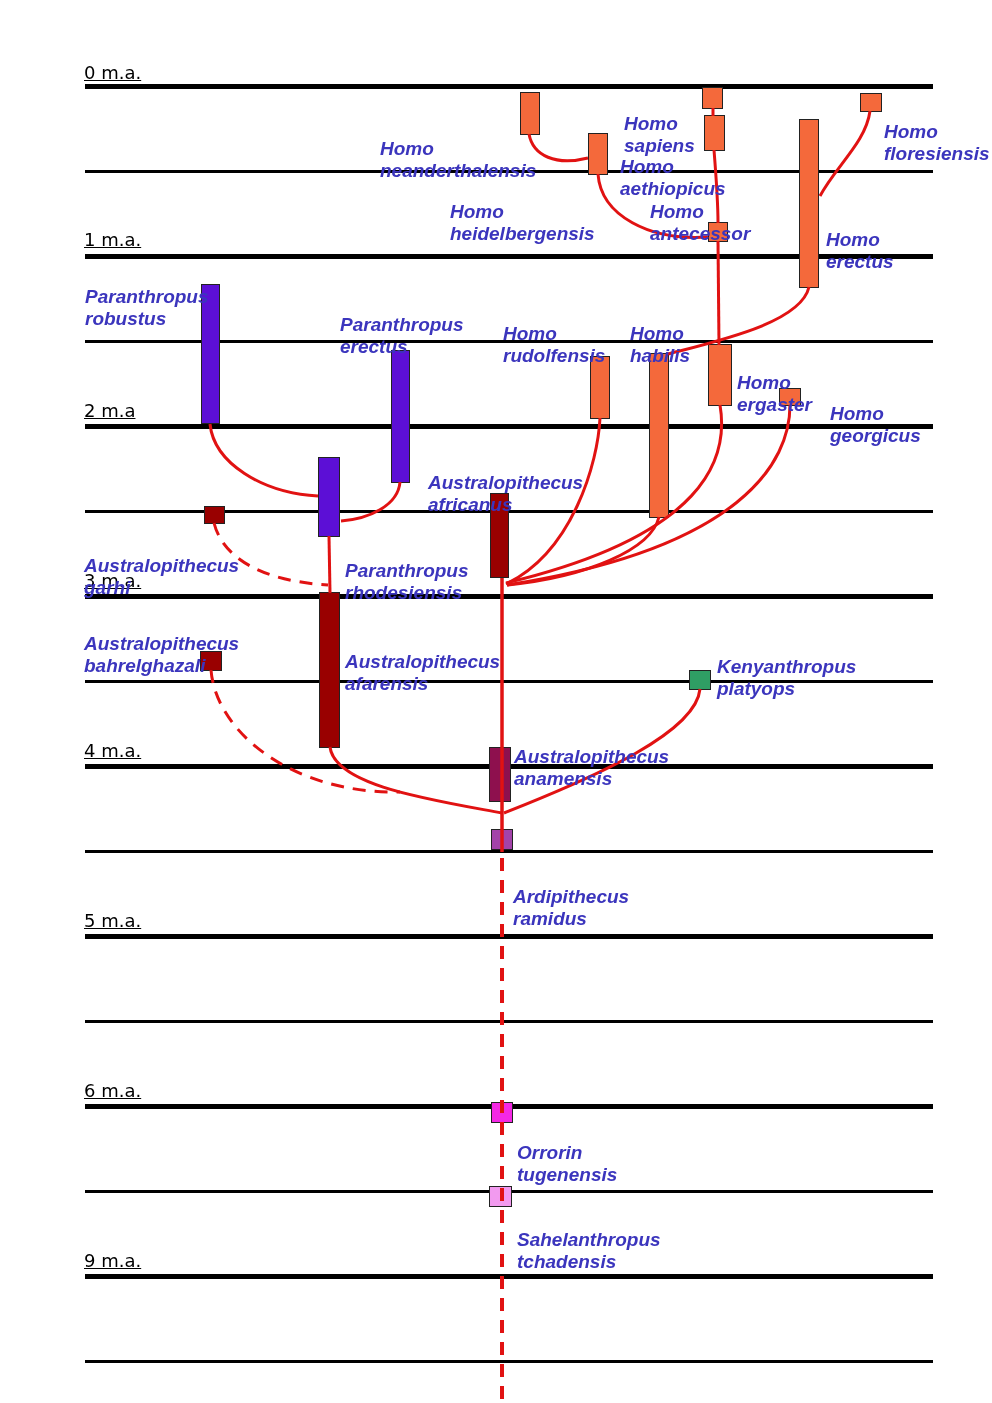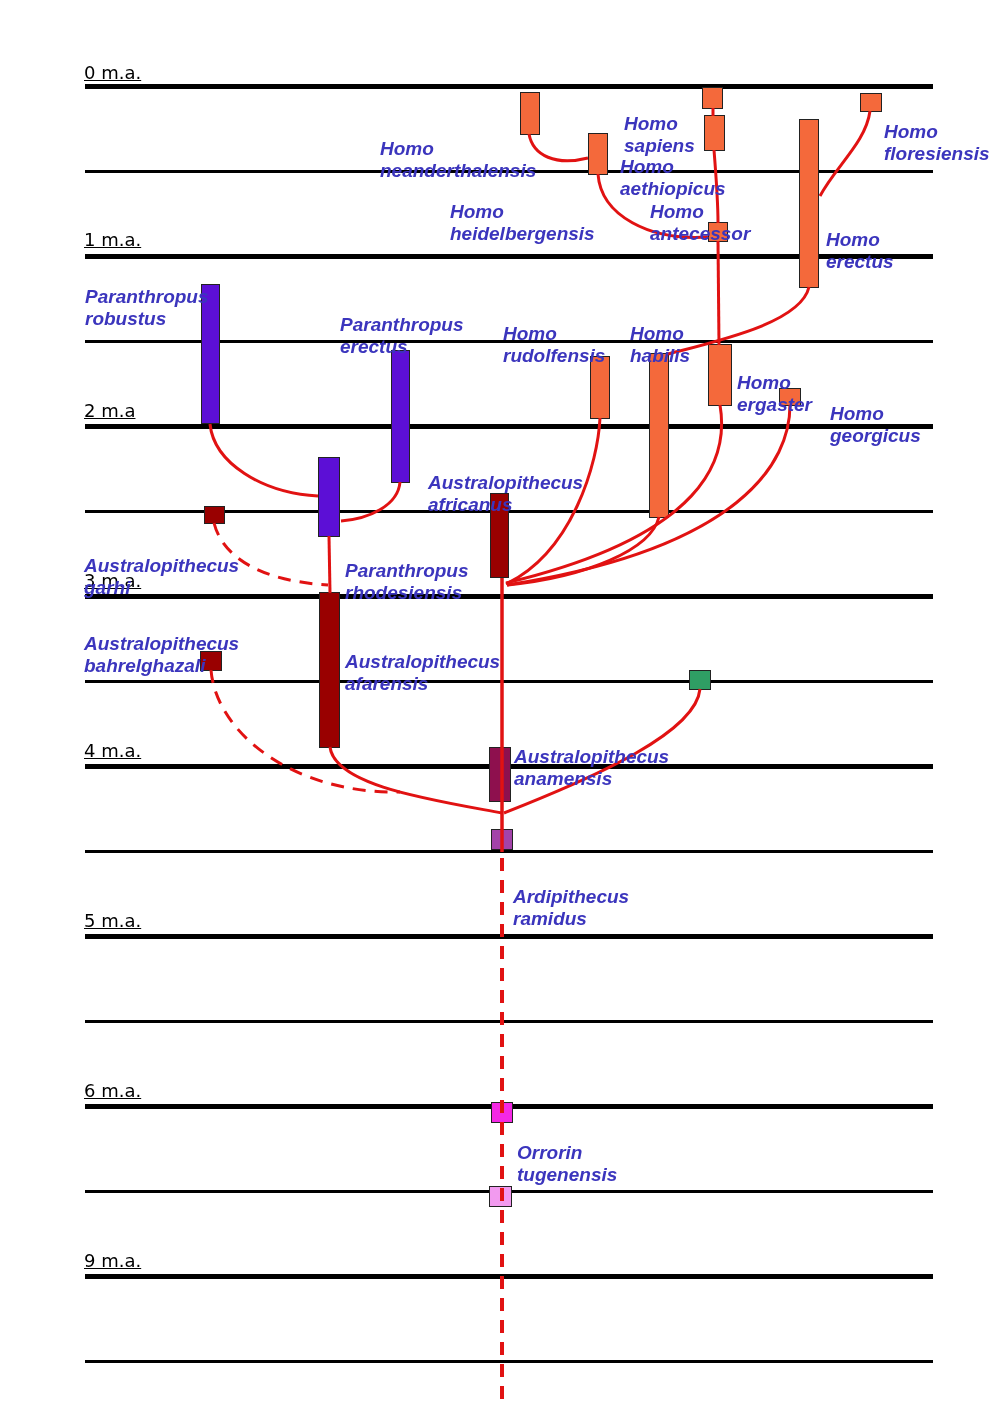--- a/index.html
+++ b/index.html
@@ -165,21 +165,29 @@
       <span>afarensis</span>
     </div>
     <div class="species-label z4" style="left: 84px; top: 608px; color: rgb(59, 53, 189);">
       <span>Australopithecus</span>
       <span>bahrelghazali</span>
     </div>
     <div class="species-label z4" style="left: 514px; top: 721px; color: rgb(59, 53, 189);">
       <span>Australopithecus</span>
       <span>anamensis</span>
     </div>
+    <div class="species-label z4" style="left: 717px; top: 631px; color: rgb(59, 53, 189);">
+      <span>Kenyanthropus</span>
+      <span>platyops</span>
+    </div>
     <div class="species-label z4" style="left: 513px; top: 861px; color: rgb(59, 53, 189);">
       <span>Ardipithecus</span>
       <span>ramidus</span>
     </div>
     <div class="species-label z4" style="left: 517px; top: 1117px; color: rgb(59, 53, 189);">
       <span>Orrorin</span>
       <span>tugenensis</span>
     </div>
+    <div class="species-label z4" style="left: 517px; top: 1204px; color: rgb(59, 53, 189);">
+      <span>Sahelanthropus</span>
+      <span>tchadensis</span>
+    </div>
   </div>
 
 </body></html>

